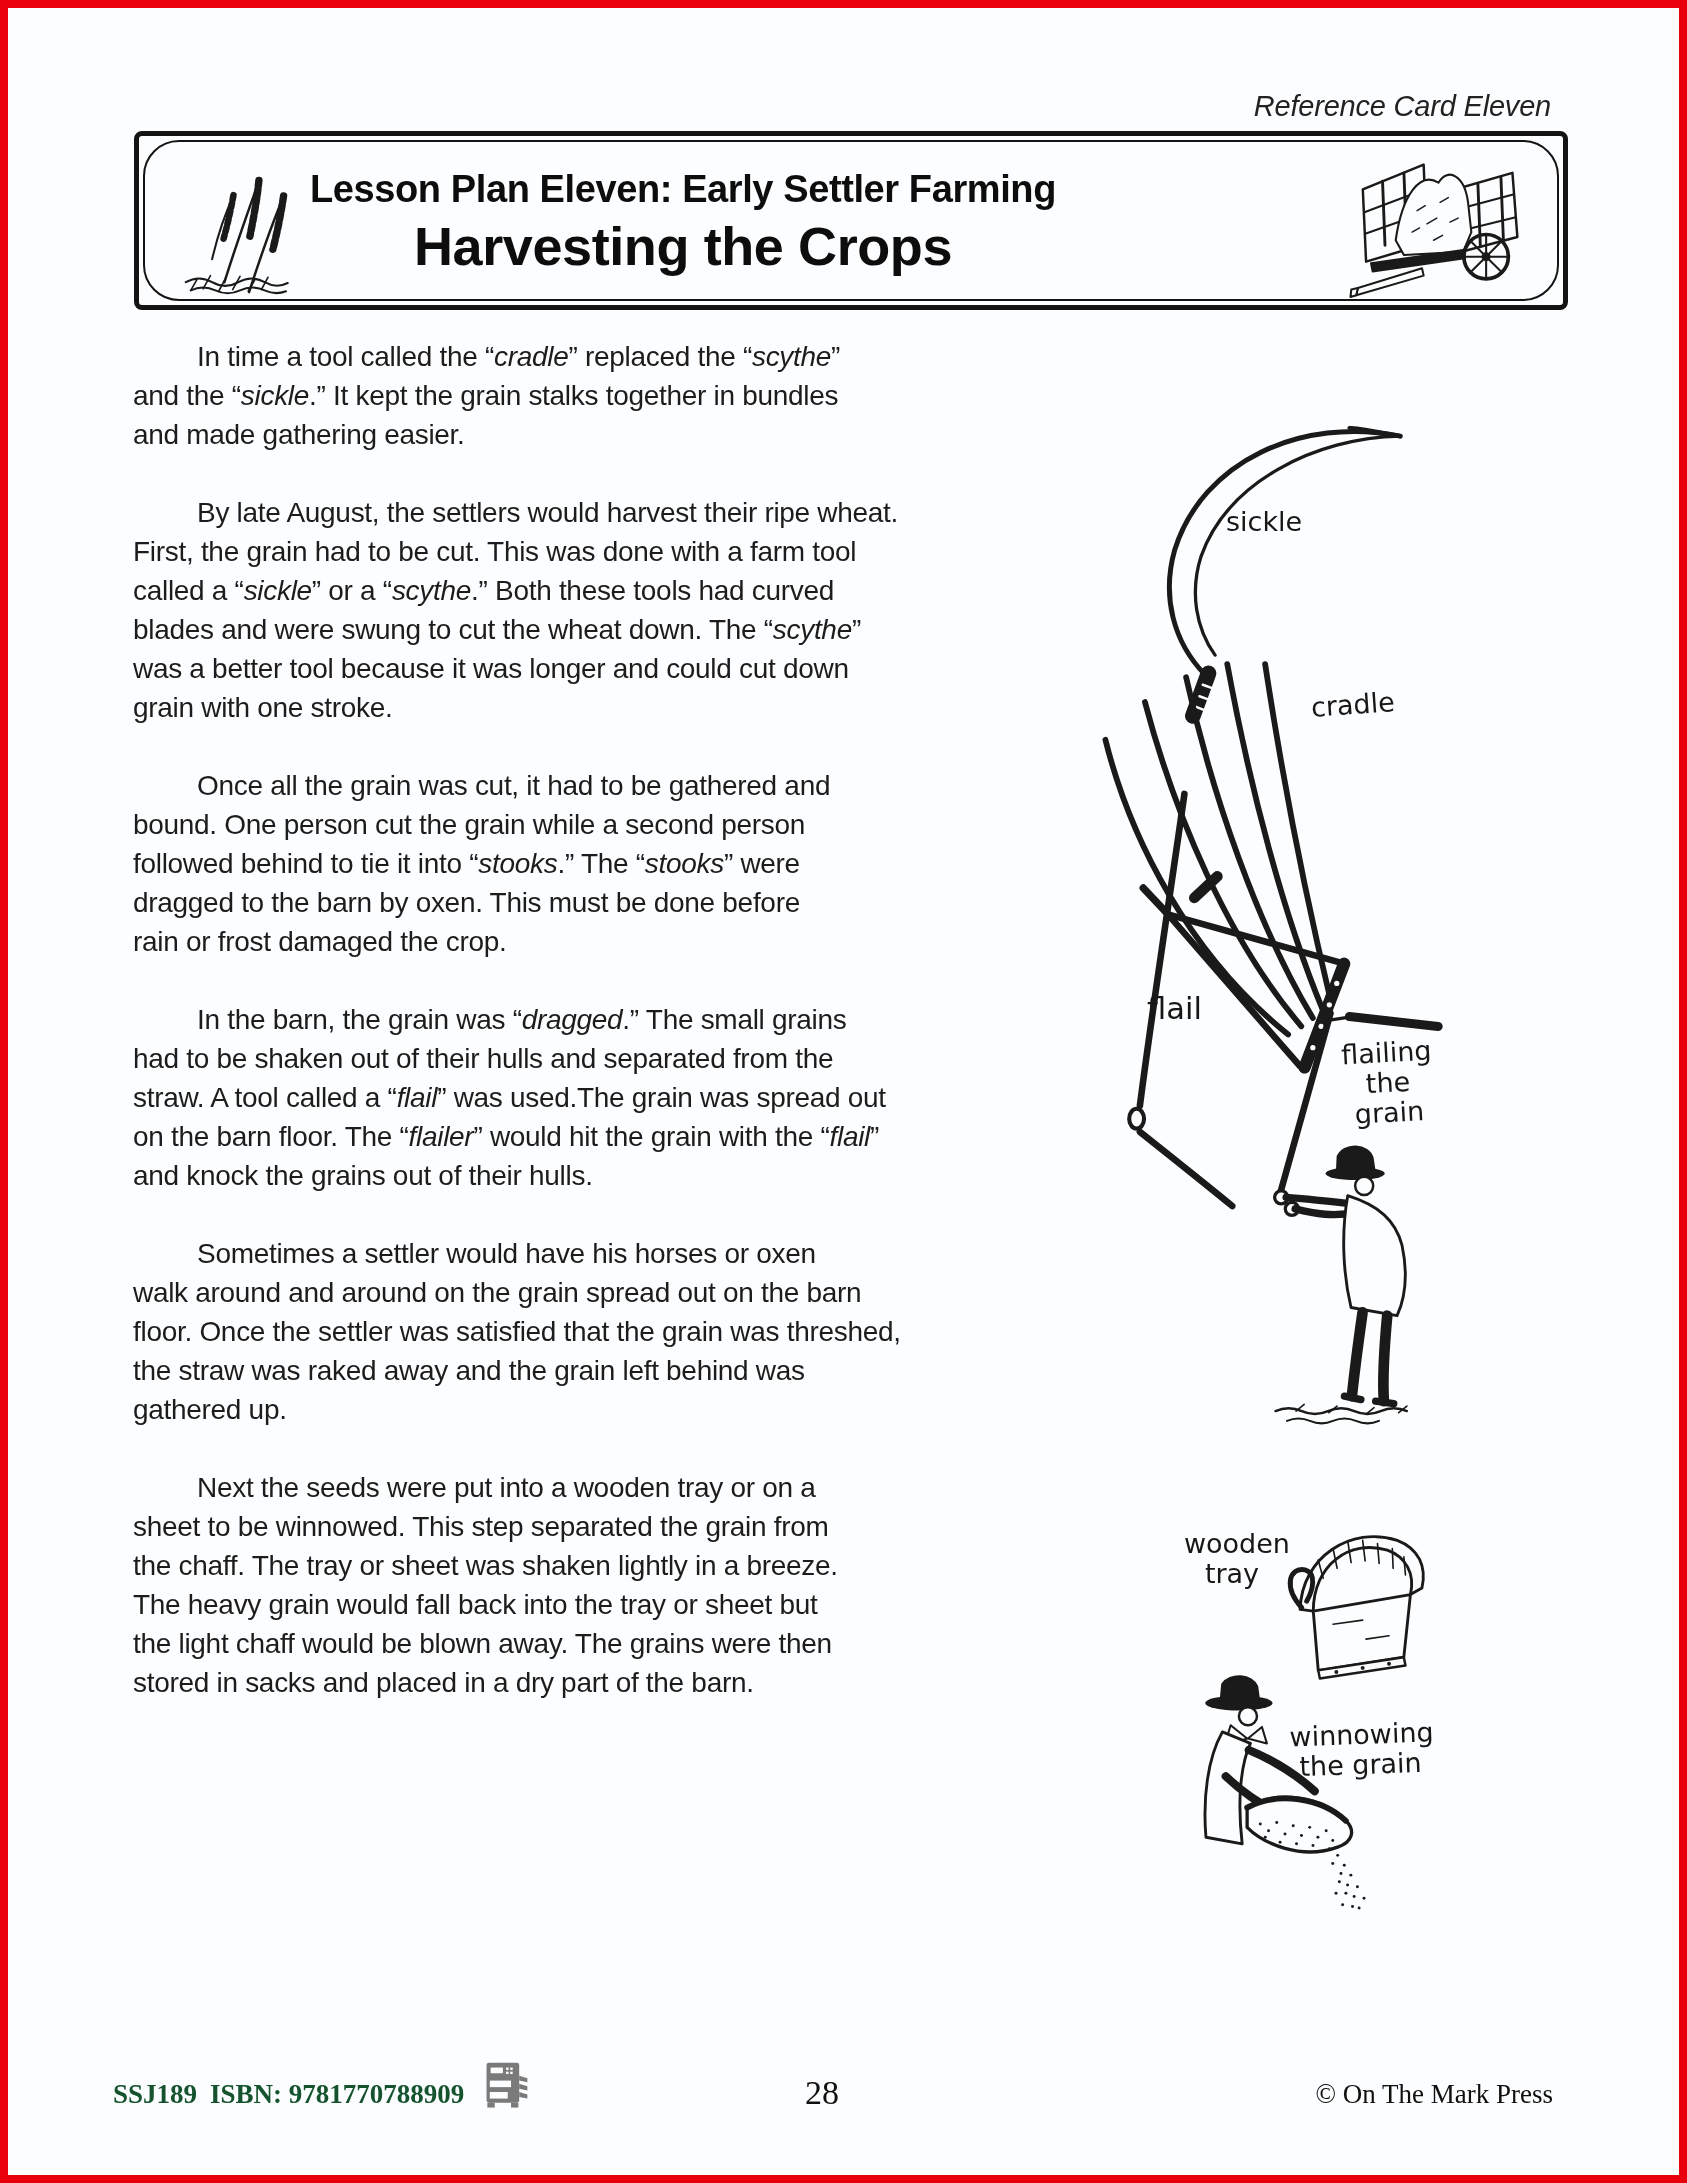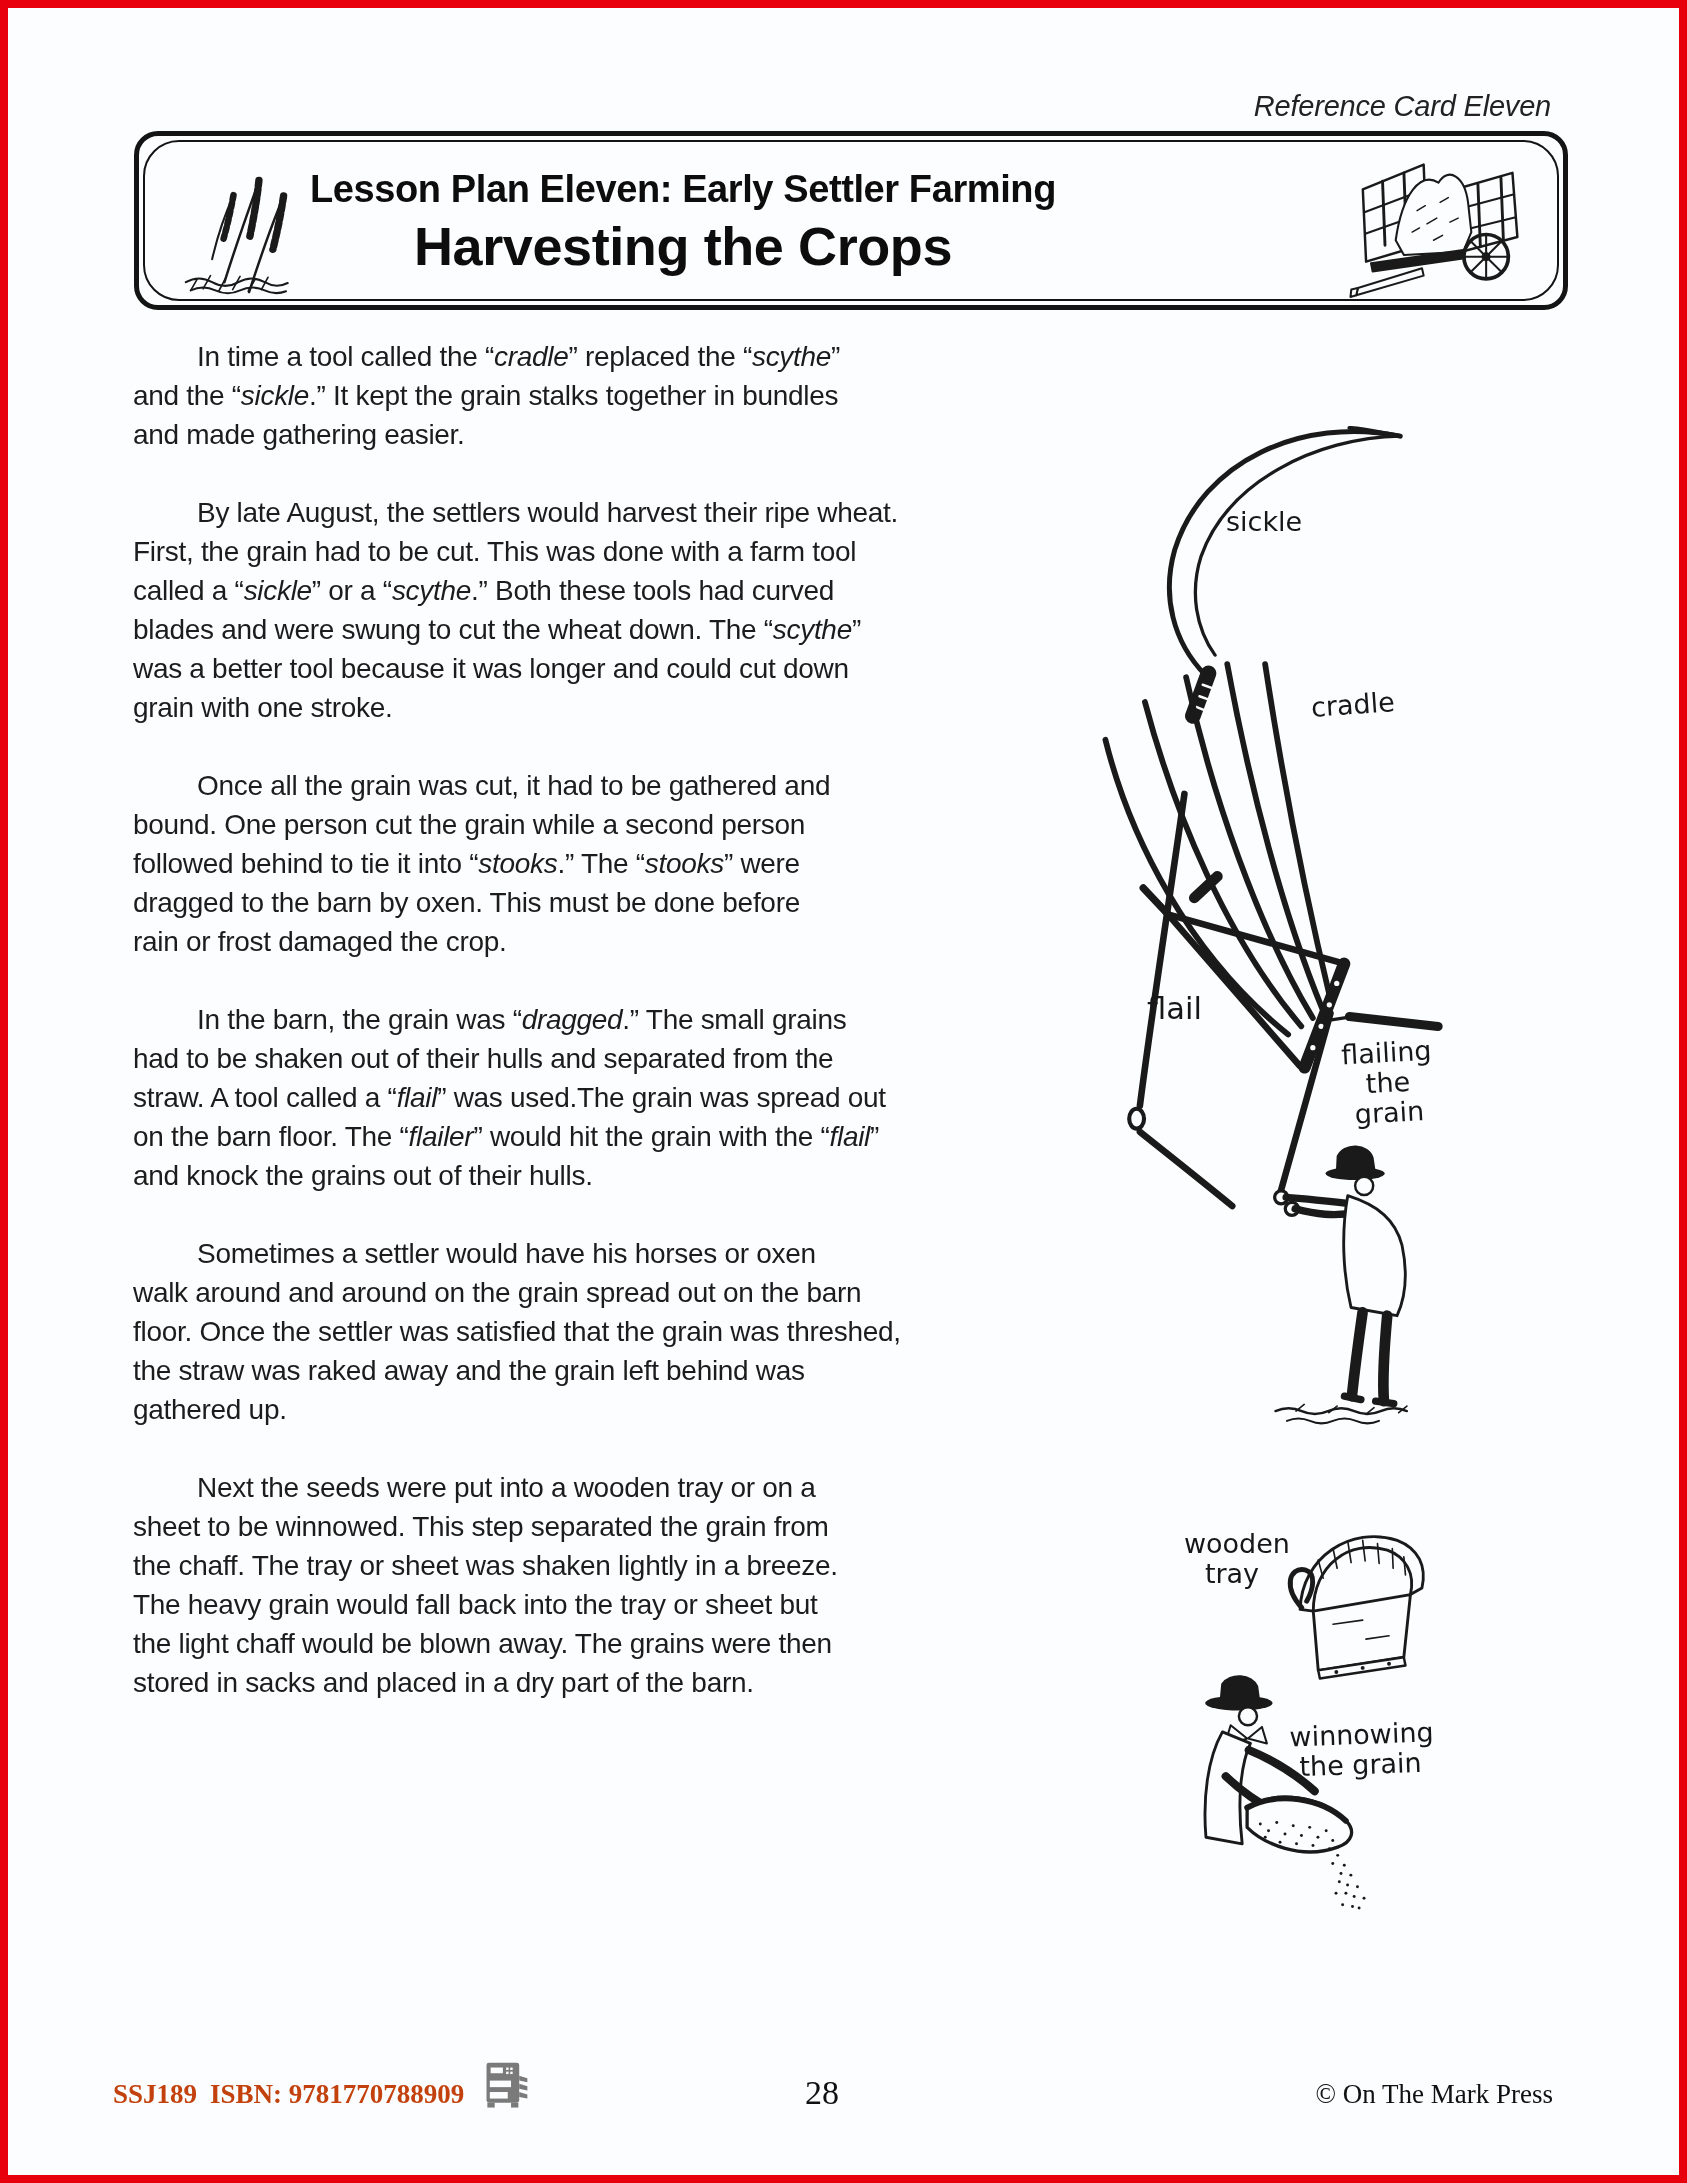--- a/index.html
+++ b/index.html
@@ -7,21 +7,21 @@
     position:relative; width:1687px; height:2183px; box-sizing:border-box;
     background:#fcfdfe; border:8.2px solid #e8000d; overflow:hidden;
     font-family:"Liberation Sans",sans-serif; color:#1c1c1c;
   }
   .reference{
     position:absolute; top:82px; right:128px;
     font-size:29px; font-style:italic; color:#222; letter-spacing:-0.2px;
   }
   .header-box{
     position:absolute; left:126px; top:123px; width:1434px; height:179px;
-    box-sizing:border-box; border:5.8px solid #141414; border-radius:24px;
+    box-sizing:border-box; border:5.8px solid #141414; border-radius:8px;
   }
   .header-box-inner{
     position:absolute; left:4.1px; top:4.1px; right:4.1px; bottom:4.1px;
     border:2.5px solid #141414; border-radius:36px;
   }
   .titles{
     position:absolute; left:25px; top:31px; width:1038px; text-align:center;
     color:#0d0d0d; letter-spacing:-0.4px;
   }
   .title1{font-size:38px; font-weight:bold; line-height:44px;}
@@ -31,21 +31,21 @@
     position:absolute; left:125px; top:329px; width:964px;
     font-size:28px; line-height:39px; letter-spacing:-0.3px; color:#1c1c1c;
   }
   .body-text p{margin:0 0 39px 0; text-indent:64px; white-space:pre-wrap;}
   .hand{
     position:absolute; font-family:"DejaVu Sans",sans-serif;
     font-size:27px; color:#171717; white-space:pre-line; line-height:1.12;
   }
   .footer-code{
     position:absolute; left:105px; top:2071px;
-    font-family:"Liberation Serif",serif; font-weight:bold; font-size:27px; color:#c2410c;
+    font-family:"Liberation Serif",serif; font-weight:bold; font-size:27px; color:#14532d;
   }
   .footer-code .isbn{margin-left:13px;}
   .page-num{
     position:absolute; left:781px; top:2066px; width:66px; text-align:center;
     font-family:"Liberation Serif",serif; font-size:34px; color:#101010;
   }
   .copyright{
     position:absolute; right:126px; top:2071px;
     font-family:"Liberation Serif",serif; font-weight:normal; font-size:27px; color:#101010;
   }

